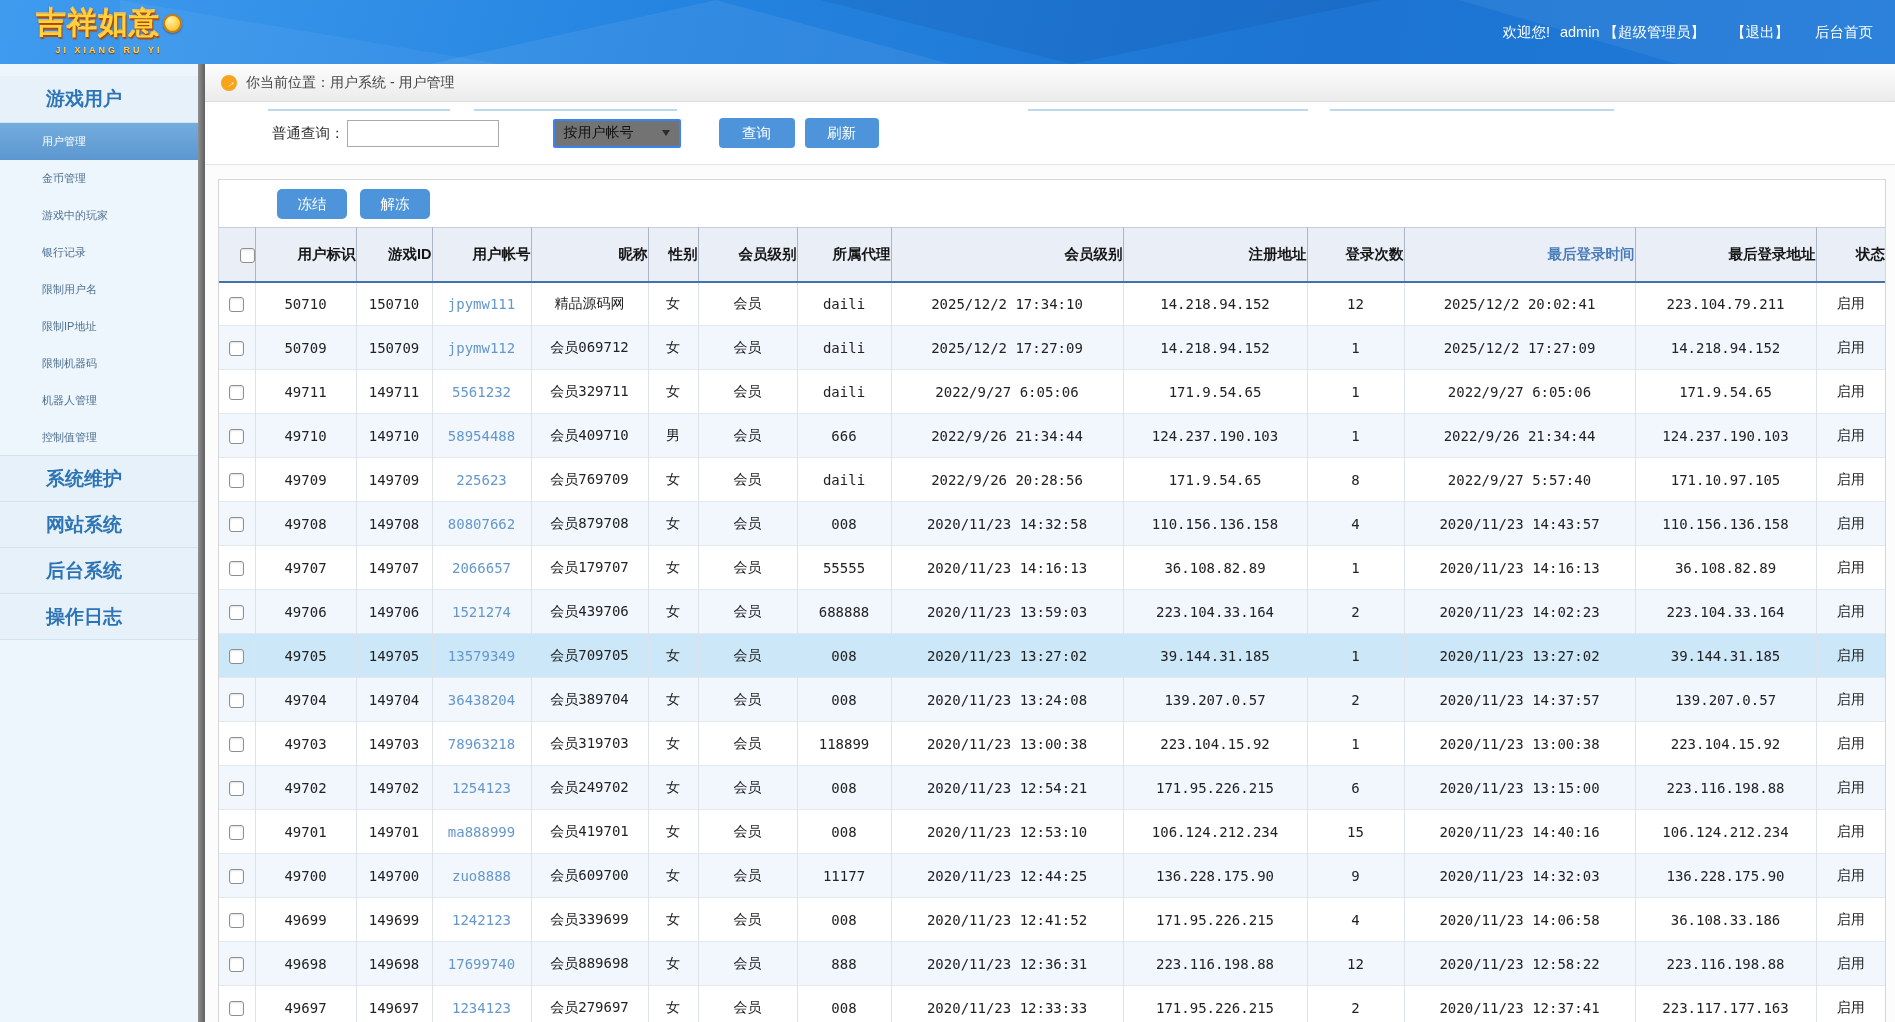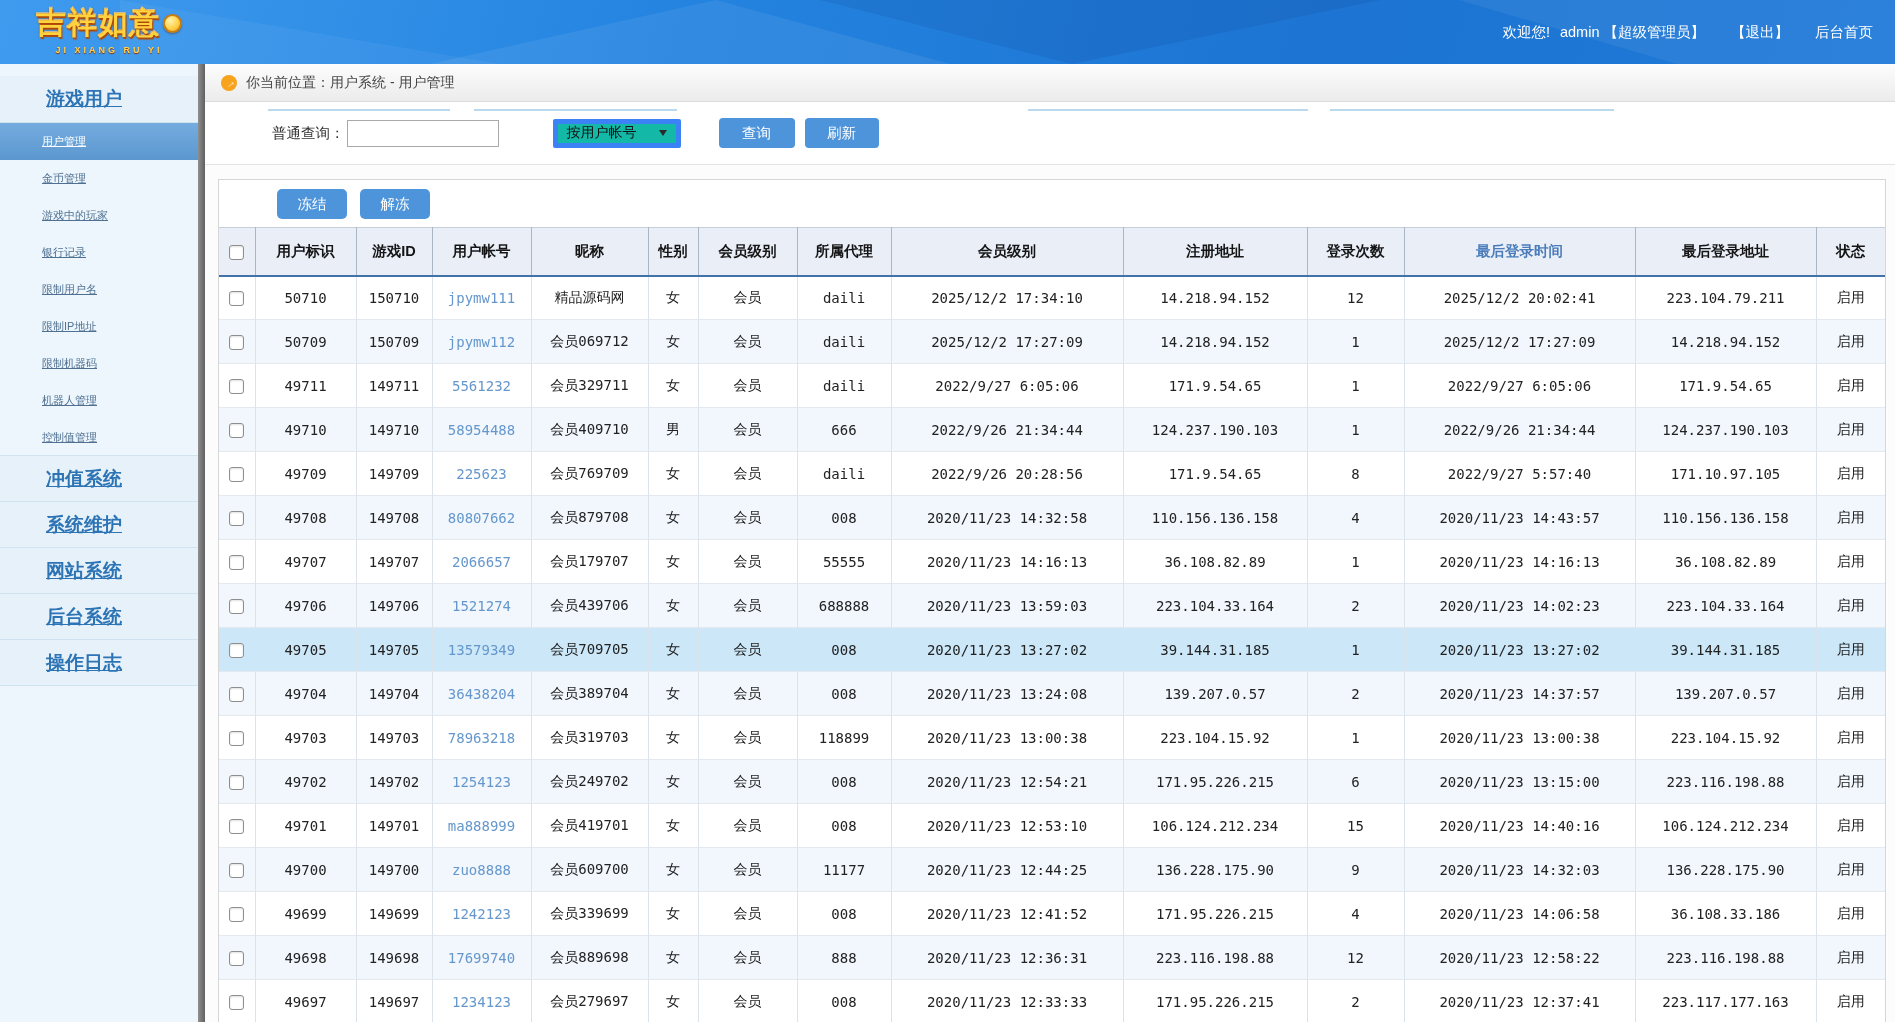--- a/index.html
+++ b/index.html
@@ -29,21 +29,21 @@
   .topbar-right { position:absolute; right:22px; top:0; height:64px; display:flex; align-items:center;
     gap:26px; color:#fff; font-size:14.5px; }
   .topbar-right .welcome-group { display:flex; gap:10px; align-items:center; }
   .topbar-right a { color:#fff; text-decoration:none; }
 
   
   .sidebar { position:absolute; top:64px; left:0; width:198px; height:958px;
     background:#edf6fd; padding-top:12px; }
   .side-divider { position:absolute; top:64px; left:198px; width:7px; height:958px;
     background:linear-gradient(90deg,#8f8f8f,#606060); }
-  .menu-entry { cursor:pointer;text-decoration:underline; }
+  .menu-entry { cursor:pointer; }
   .menu-entry.item { height:37px; line-height:37px; padding-left:42px; font-size:11px; color:#4f7091; }
   .menu-entry.section { height:47px; line-height:46px; padding-left:46px; font-size:19px; font-weight:bold;
     color:#2d74b5; background:#e6f1fa; border-top:1px solid #cfe3f1; border-bottom:1px solid #cfe3f1; margin-top:-1px; }
   .menu-entry.item.active { background:linear-gradient(#74acde,#5b97d0); color:#fff; }
   .menu-entry.section:first-child { margin-top:0; border-top:none; }
 
   
   .content { position:absolute; top:64px; left:205px; width:1690px; height:958px; background:#fcfcfc; }
 
   .breadcrumb-bar { height:38px; background:linear-gradient(#fdfdfd,#ebebeb); border-bottom:1px solid #dcdcdc;
@@ -56,39 +56,39 @@
   .search-section { position:relative; height:63px; background:#fff; border-bottom:1px solid #e4e4e4;
     display:flex; align-items:center; padding-left:67px; }
   .tab-underline { position:absolute; top:7px; height:2px; background:#bad9ec; }
   .tu1 { left:63px;  width:182px; }
   .tu2 { left:269px; width:203px; }
   .tu3 { left:823px; width:280px; }
   .tu4 { left:1125px; width:284px; }
   .search-label { font-size:14.5px; color:#333; }
   .search-input { width:152px; height:27px; border:1px solid #a9a9a9; background:#fff; margin-left:2px;
     font-size:14px; padding:0 6px; }
-  .search-select { width:128px; height:29px; border:5px solid #3b82f6; border-radius:2px; background:#14b8a6;
+  .search-select { width:128px; height:29px; border:2px solid #3b82f6; border-radius:2px; background:#737373;
     margin-left:54px; display:flex; align-items:center; justify-content:space-between; padding:0 9px;
     font-size:14px; color:#111; cursor:pointer; }
   .select-caret { width:0; height:0; border-left:4.5px solid transparent; border-right:4.5px solid transparent;
     border-top:6px solid #2b2b2b; }
   .btn { display:inline-flex; align-items:center; justify-content:center; background:#4d94da; color:#fff;
     font-size:14.5px; border:none; border-radius:4px; cursor:pointer; height:30px; }
   .btn-query { width:76px; margin-left:38px; }
   .btn-refresh { width:74px; margin-left:10px; }
 
   
   .panel { margin:14px 9px 0 13px; background:#fff; border:1px solid #d6d6d6; }
   .panel-actions { padding:9px 0 8px 58px; display:flex; gap:13px; }
   .btn-freeze,.btn-unfreeze { width:70px; border-radius:5px;text-align:center; }
 
   table.user-table { width:100%; border-collapse:collapse; table-layout:fixed; }
-  .user-table thead th { height:48px; background:#e9eef7; border-top:1px solid #c6cedd;
+  .user-table thead th { height:54px; background:#e9eef7; border-top:1px solid #c6cedd;
     border-right:1px solid #aab6c6; border-bottom:2px solid #4272a8; font-size:14.5px; font-weight:bold;
-    color:#151515; text-align:center; }
+    color:#151515; text-align:right; }
   .user-table thead th:last-child { border-right:none; }
   .user-table thead th.sorted { color:#4a7cba; cursor:pointer; }
   .user-table tbody td { height:44px; border-right:1px solid #dde3ea; border-top:1px solid #e4e9ef;
     font-size:14px; color:#222; text-align:center; font-family:"DejaVu Sans Mono","Liberation Mono",monospace;
     white-space:nowrap; overflow:hidden; }
   .user-table tbody td:last-child { border-right:none; }
   .user-table tbody tr.alt { background:#f1f7fc; }
   .user-table tbody tr.highlight { background:#cbe7f8; }
   .user-table td.c-account a { color:#6597cc; text-decoration:none; cursor:pointer; }
   .checkbox { display:inline-block; width:15px; height:15px; background:#fff; border:1px solid #8e8e8e;
@@ -155,23 +155,20 @@
   </div>
 
   <div class="menu-entry item">
     <span>机器人管理</span>
   </div>
 
   <div class="menu-entry item alt">
     <span>控制值管理</span>
   </div>
 
-  <div class="menu-entry section">
-    <span>冲值系统</span>
-  </div>
 
   <div class="menu-entry section alt">
     <span>系统维护</span>
   </div>
 
   <div class="menu-entry section">
     <span>网站系统</span>
   </div>
 
   <div class="menu-entry section alt">

